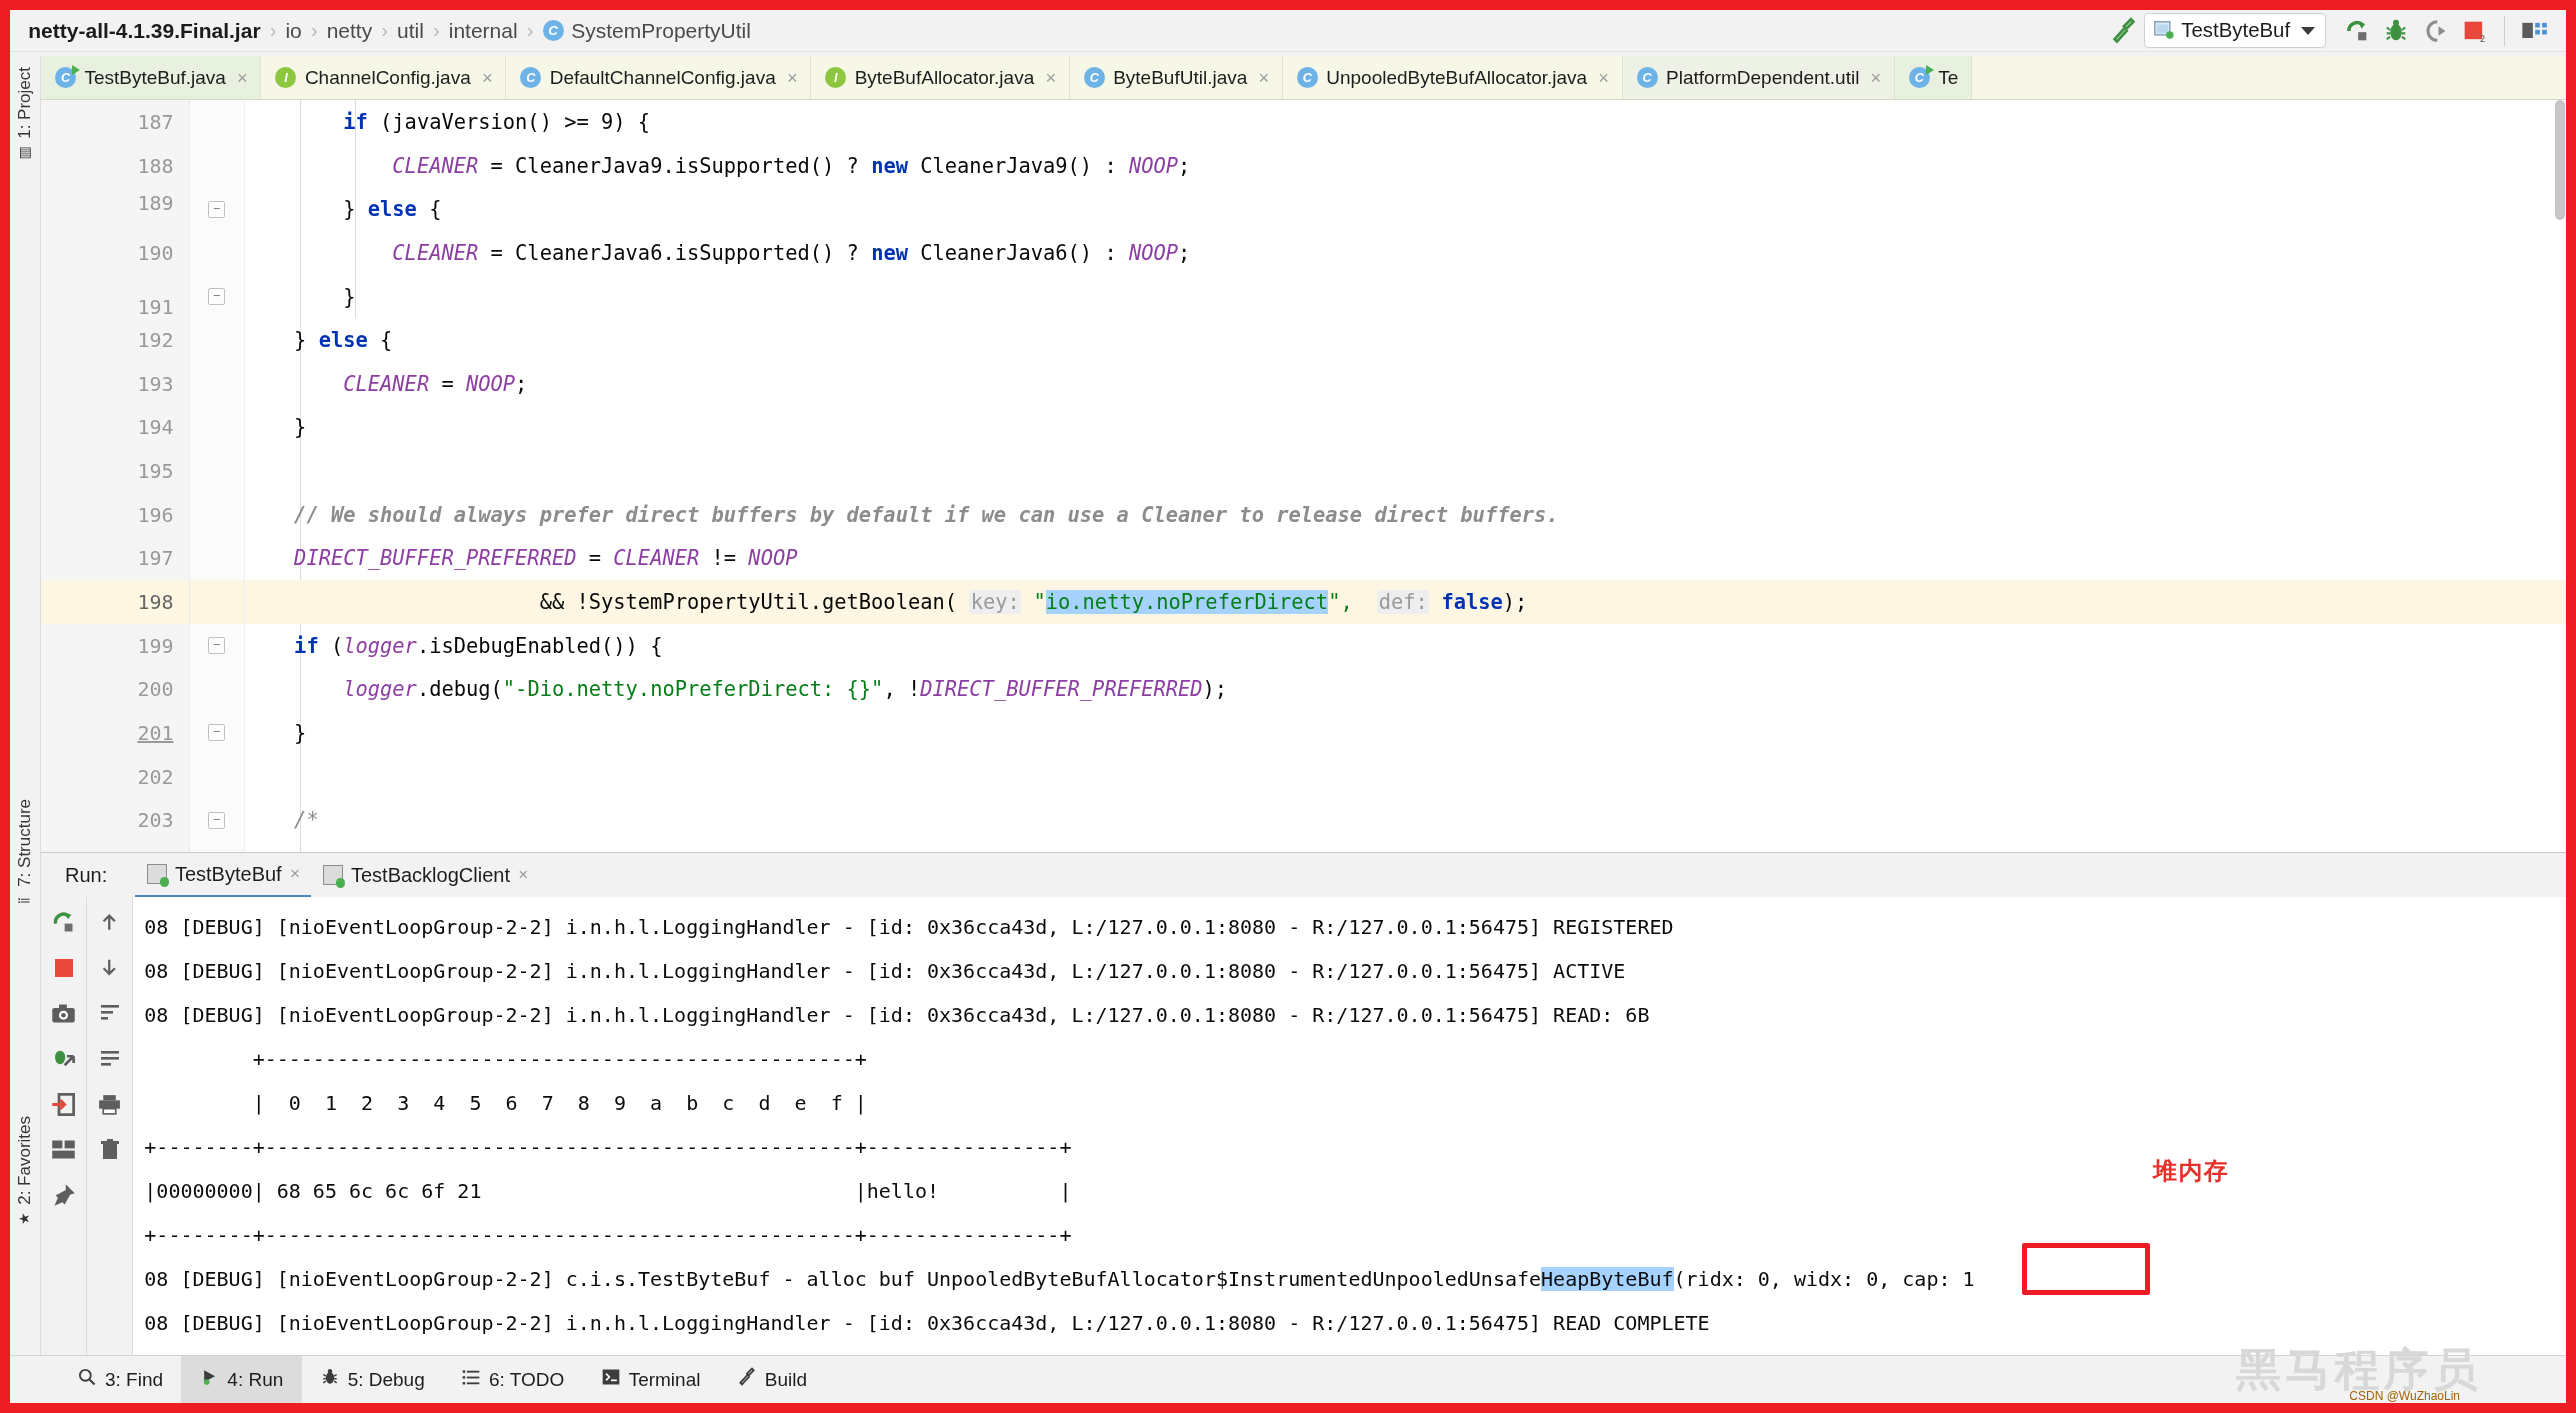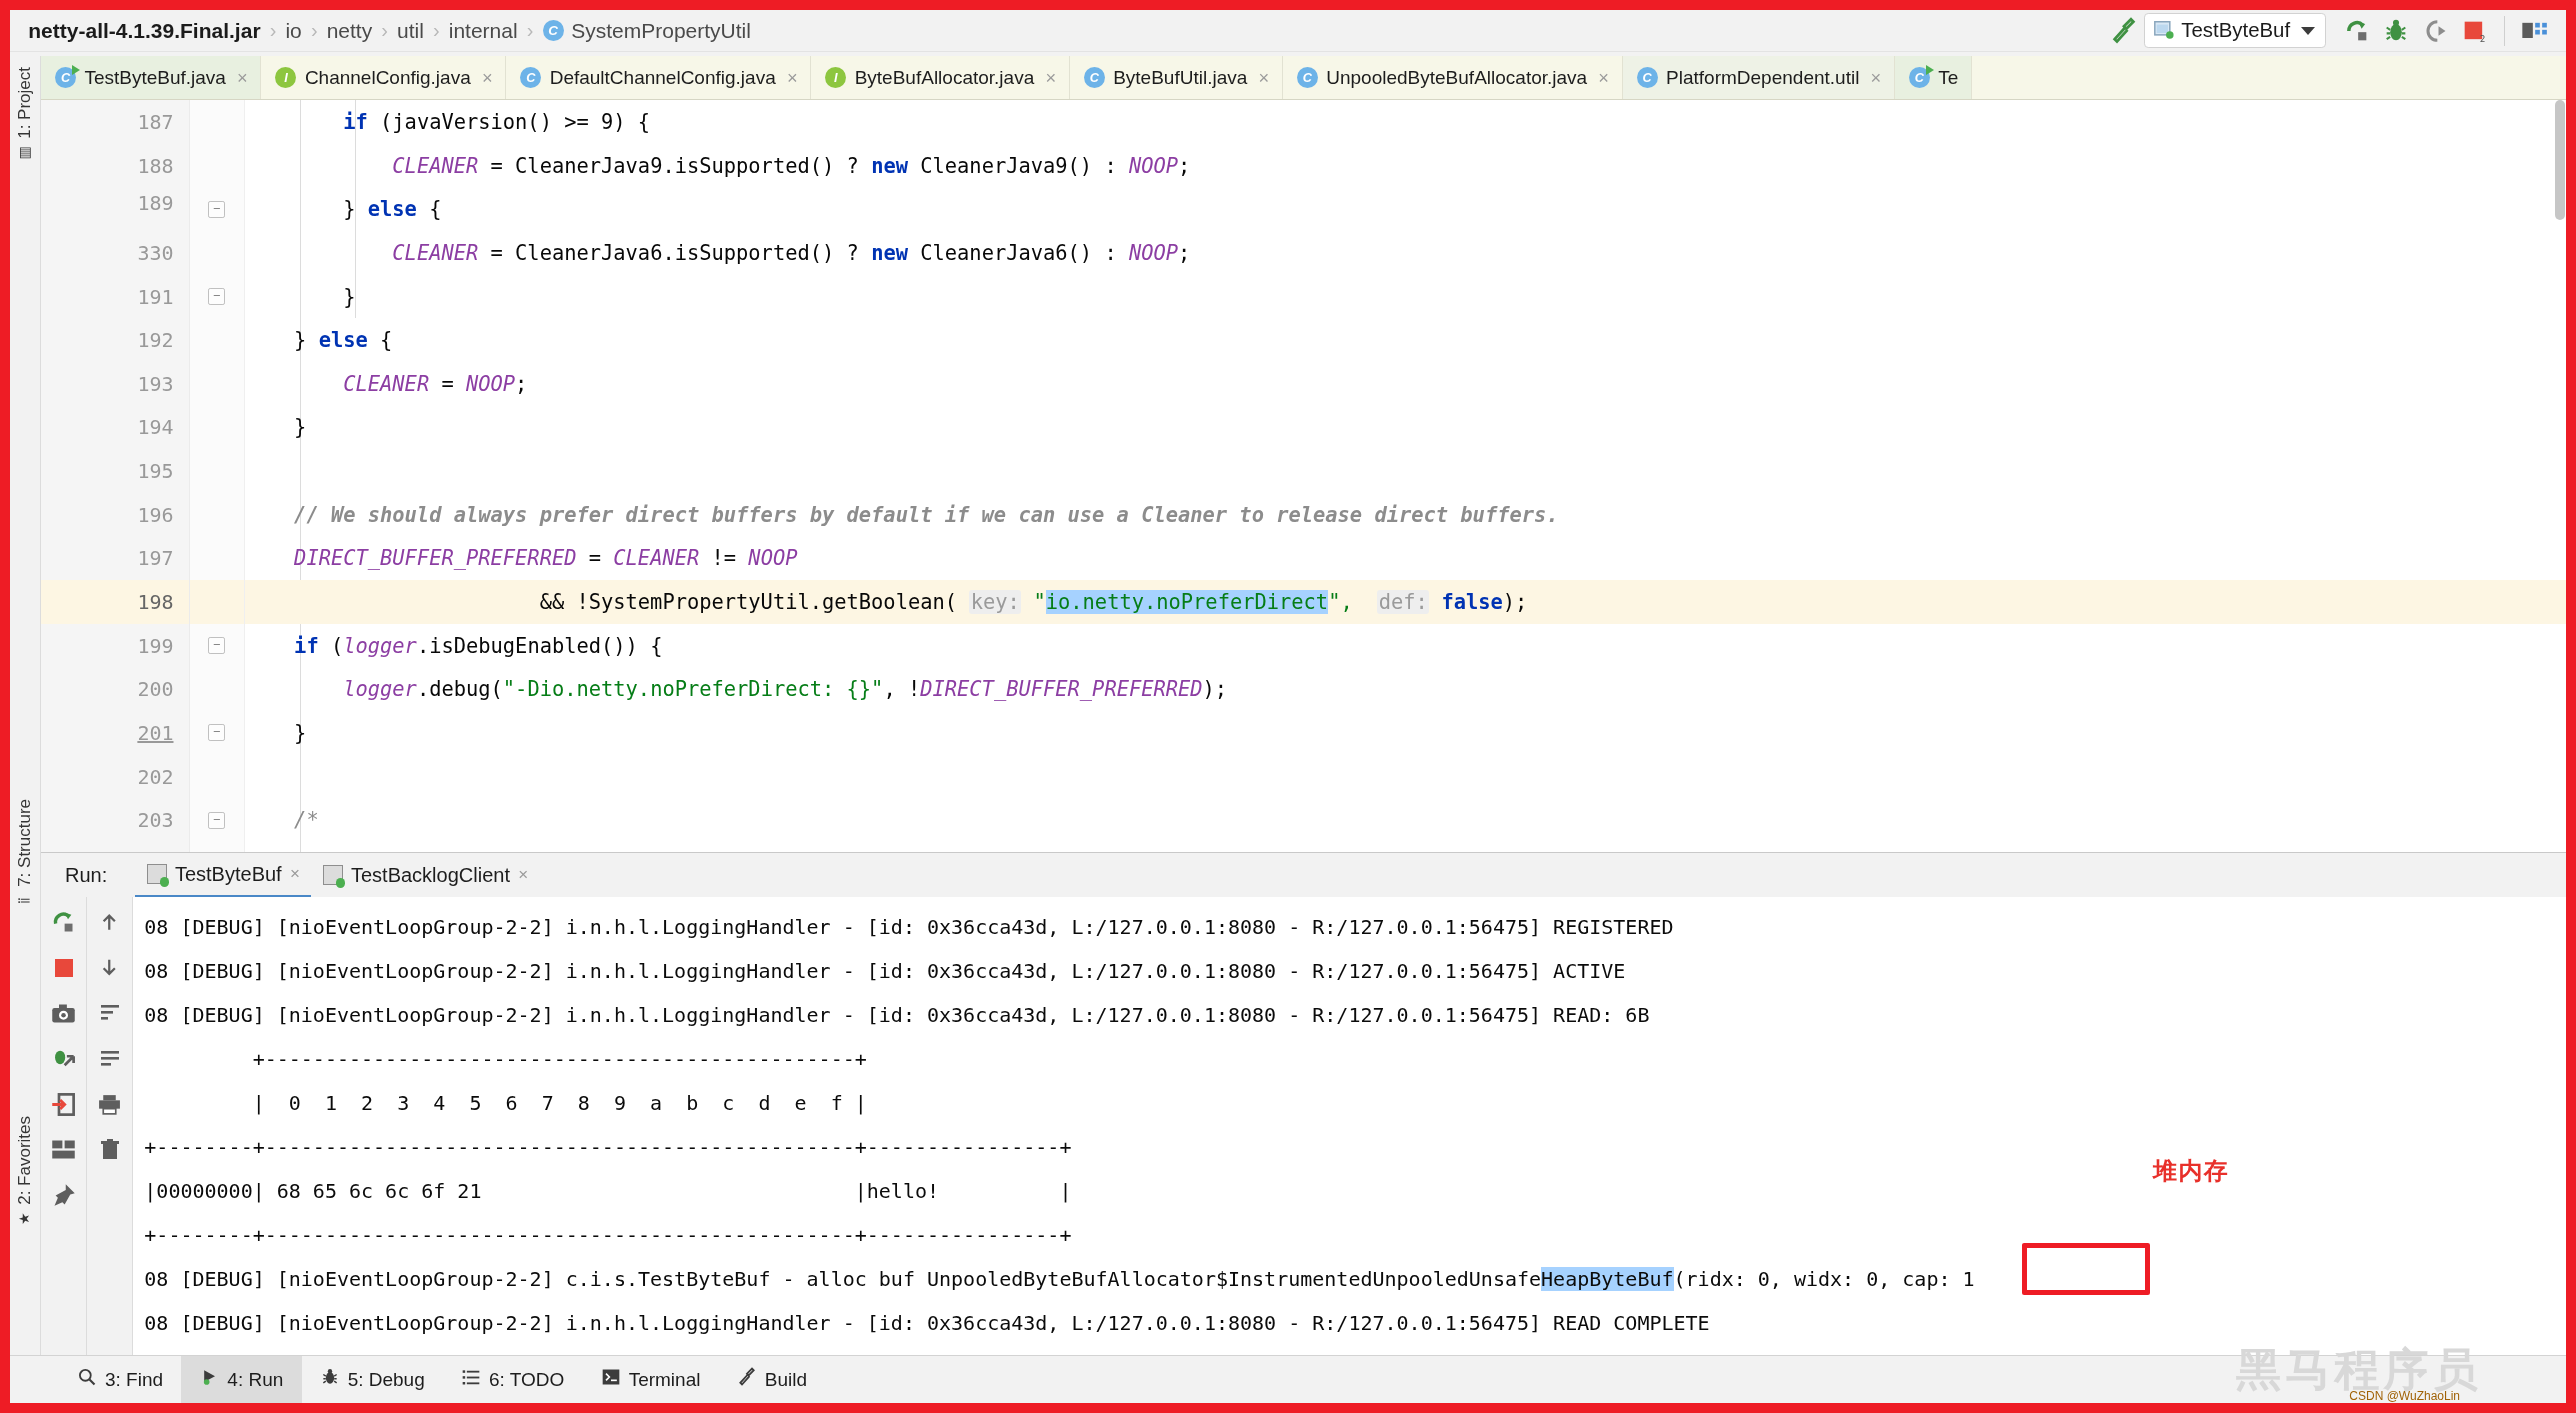--- a/index.html
+++ b/index.html
@@ -339,22 +339,22 @@
       <span class="ficon c">C<span class="run-dot"></span></span>
       <span>Te</span>
     </div>
   </div>
 
   <div class="editor">
     <div class="gutter" id="gutter">
         <div class="lnum" style="top: 0px;">187</div>
         <div class="lnum" style="top: 44px;">188</div>
         <div class="lnum" style="top: 81px;">189</div>
-        <div class="lnum" style="top: 131px;">330</div>
-        <div class="lnum" style="top: 175px;">191</div>
+        <div class="lnum" style="top: 131px;">190</div>
+        <div class="lnum" style="top: 185px;">191</div>
         <div class="lnum" style="top: 218px;">192</div>
         <div class="lnum" style="top: 262px;">193</div>
         <div class="lnum" style="top: 305px;">194</div>
         <div class="lnum" style="top: 349px;">195</div>
         <div class="lnum" style="top: 393px;">196</div>
         <div class="lnum" style="top: 436px;">197</div>
         <div style="position: absolute; left: 0px; right: 0px; top: 480px; height: 44px; background: rgb(253, 246, 227);"></div>
         <div class="lnum cur" style="top: 480px;">198</div>
         <div class="lnum" style="top: 524px;">199</div>
         <div class="lnum" style="top: 567px;">200</div>

